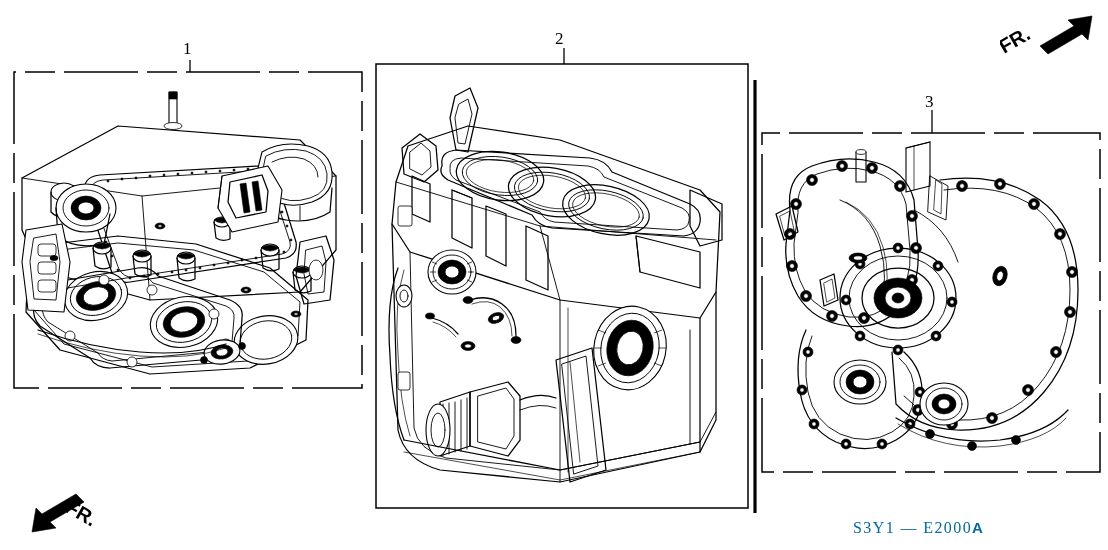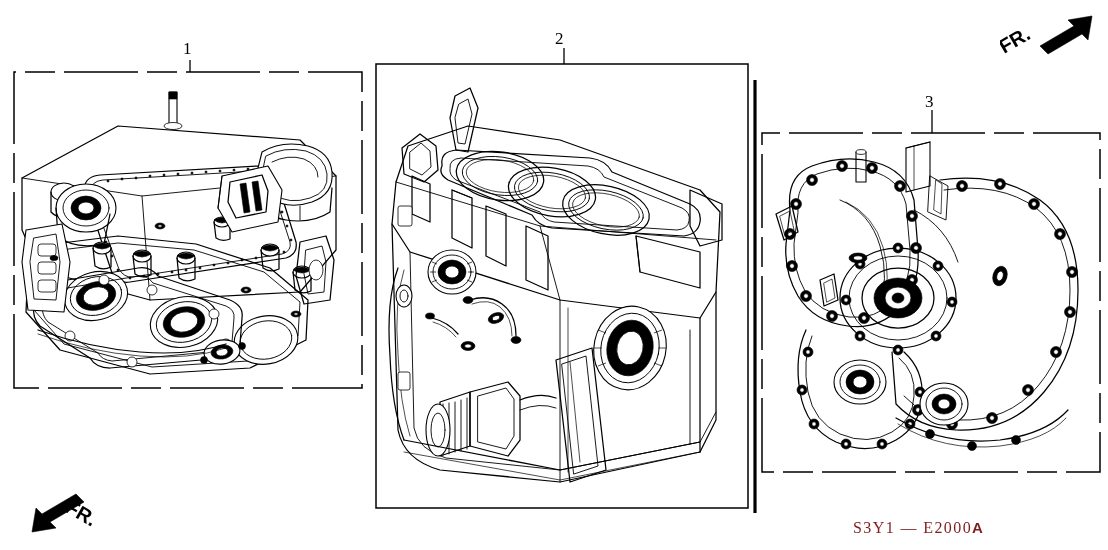--- a/index.html
+++ b/index.html
@@ -43,21 +43,21 @@
   #fr-marker-top-right { left: 1000px; top: 10px; }
   #fr-marker-bottom-left { left: 28px; top: 487px; }
 
   #part-number {
     position: absolute;
     left: 853px;
     top: 519px;
     font-family: "Liberation Serif", serif;
     font-size: 16px;
     letter-spacing: 1.4px;
-    color: #7f1d1d;
+    color: #0369a1;
     white-space: pre;
     user-select: none;
   }
   #part-number .suffix {
     font-family: "Liberation Sans", sans-serif;
     font-weight: bold;
     font-size: 15px;
     letter-spacing: 0;
   }
 </style>

